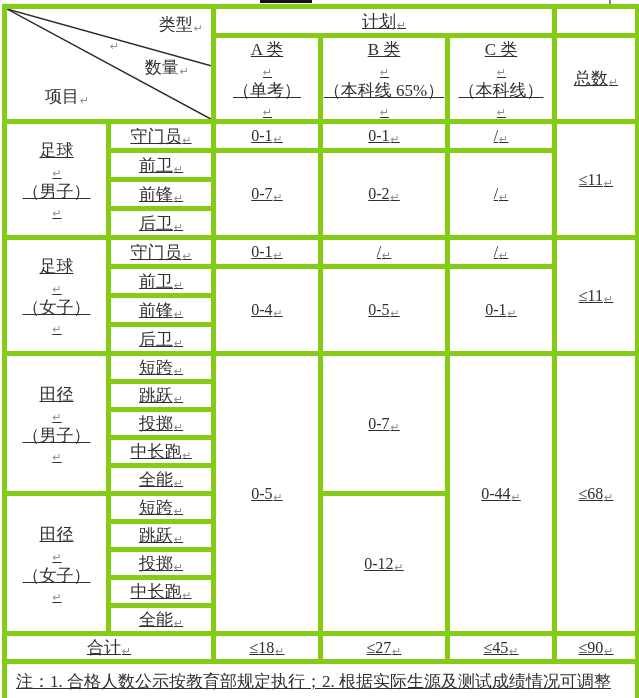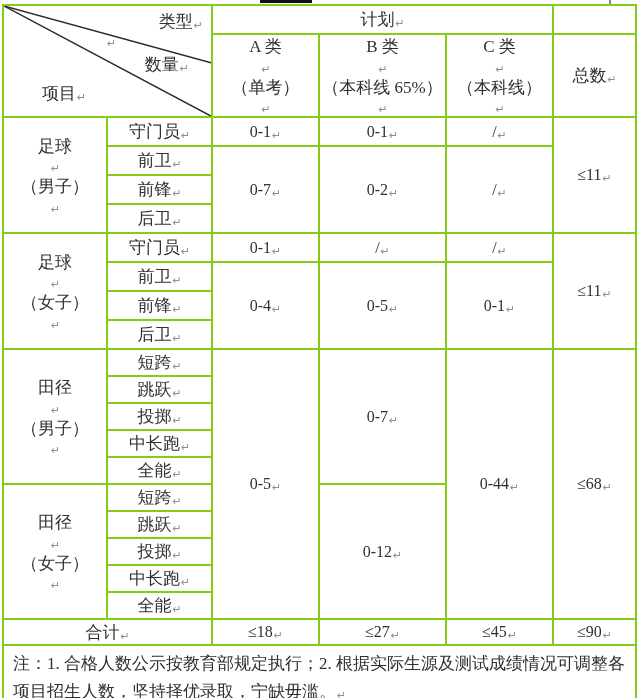--- a/index.html
+++ b/index.html
@@ -4,22 +4,22 @@
 <style>
   html,body{margin:0;padding:0;background:#fff;}
   body{width:639px;height:698px;position:relative;overflow:hidden;
        font-family:"Liberation Serif","DejaVu Serif",serif;color:#303030;}
 
   .artifact-bar{position:absolute;left:260px;top:0;width:52px;height:3px;background:#111;}
   .artifact-tick{position:absolute;left:609px;top:0;width:2px;height:4px;background:#888;}
 
   table.doc{position:absolute;left:2px;top:4px;width:633px;border-collapse:collapse;
             table-layout:fixed;border:2px solid #1c1c1c;}
-  td{border:2px solid #84cc16;text-align:center;vertical-align:middle;
-     font-size:17px;padding:0;overflow:hidden;}
+  td{border:5px solid #84cc16;text-align:center;vertical-align:middle;
+     font-size:17px;padding:0;overflow:hidden;text-decoration:underline;}
 
   tr.rh1{height:29px;}
   tr.rh2{height:68px;}
   tr.rfb{height:29px;}
   tr.rat{height:27px;}
   tr.rsum{height:26px;}
   tr.rnote{height:63px;}
 
   .pmark{color:#8f8f8f;font-size:11px;margin-left:1px;position:relative;top:2px;
          font-family:"DejaVu Sans",sans-serif;}

